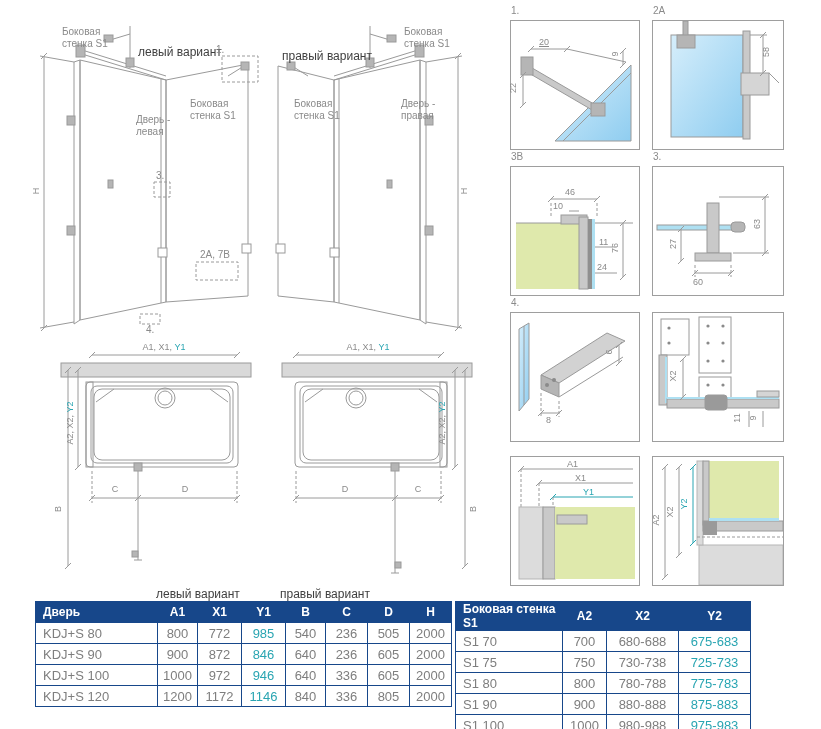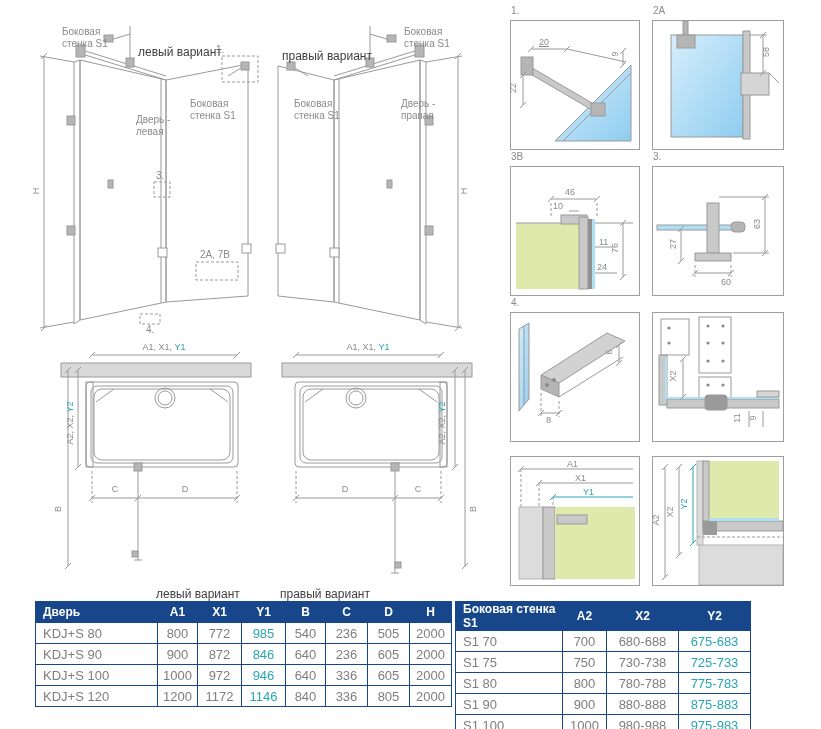--- a/index.html
+++ b/index.html
@@ -347,21 +347,21 @@
     <line x1="25" y1="65" x2="31" y2="59"></line>
         <line x1="25" y1="97" x2="31" y2="91"></line>
     <line x1="42" y1="98" x2="42" y2="110" stroke-dasharray="3,2"></line>
         <line x1="78" y1="98" x2="78" y2="110" stroke-dasharray="3,2"></line>
     <line x1="42" y1="106" x2="78" y2="106"></line>
     <line x1="39" y1="109" x2="45" y2="103"></line>
         <line x1="75" y1="109" x2="81" y2="103"></line>
   </svg>
   <div class="vdim" style="left:84px;top:52px;">63</div>
   <div class="vdim" style="left:0px;top:72px;">27</div>
-  <div class="dim" style="left:68px;top:110px;">60</div>
+  <div class="dim" style="left:40px;top:110px;">60</div>
 </div>
 
 
 <div class="dbox" style="left:510px;top:312px;width:128px;height:128px;">
   <svg width="128" height="128" viewBox="0 0 128 128" stroke="#9a9a9a" fill="none" stroke-width="1">
     <polygon points="8,16 18,10 18,86 8,98" fill="url(#gl)"></polygon>
     <line x1="13" y1="13" x2="13" y2="92"></line>
     <polygon points="30,62 96,20 114,28 48,70" fill="#d2d2d2"></polygon>
     <polygon points="30,62 48,70 48,84 30,76" fill="#b5b5b5"></polygon>
     <circle cx="36" cy="72" r="2" fill="#8a8a8a" stroke="none"></circle>

